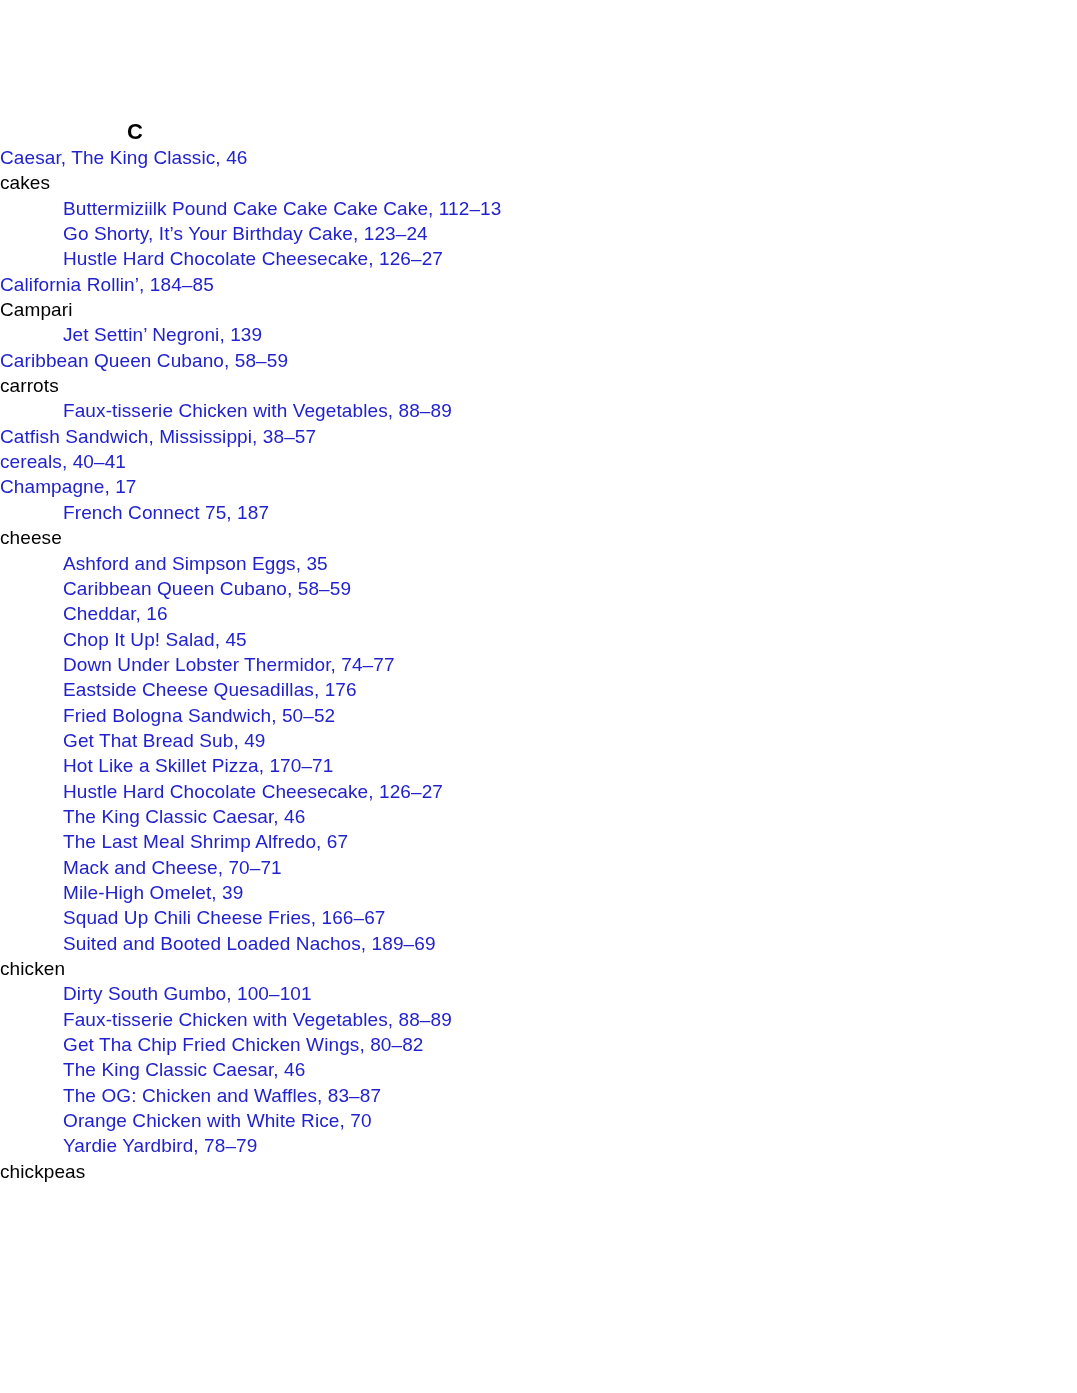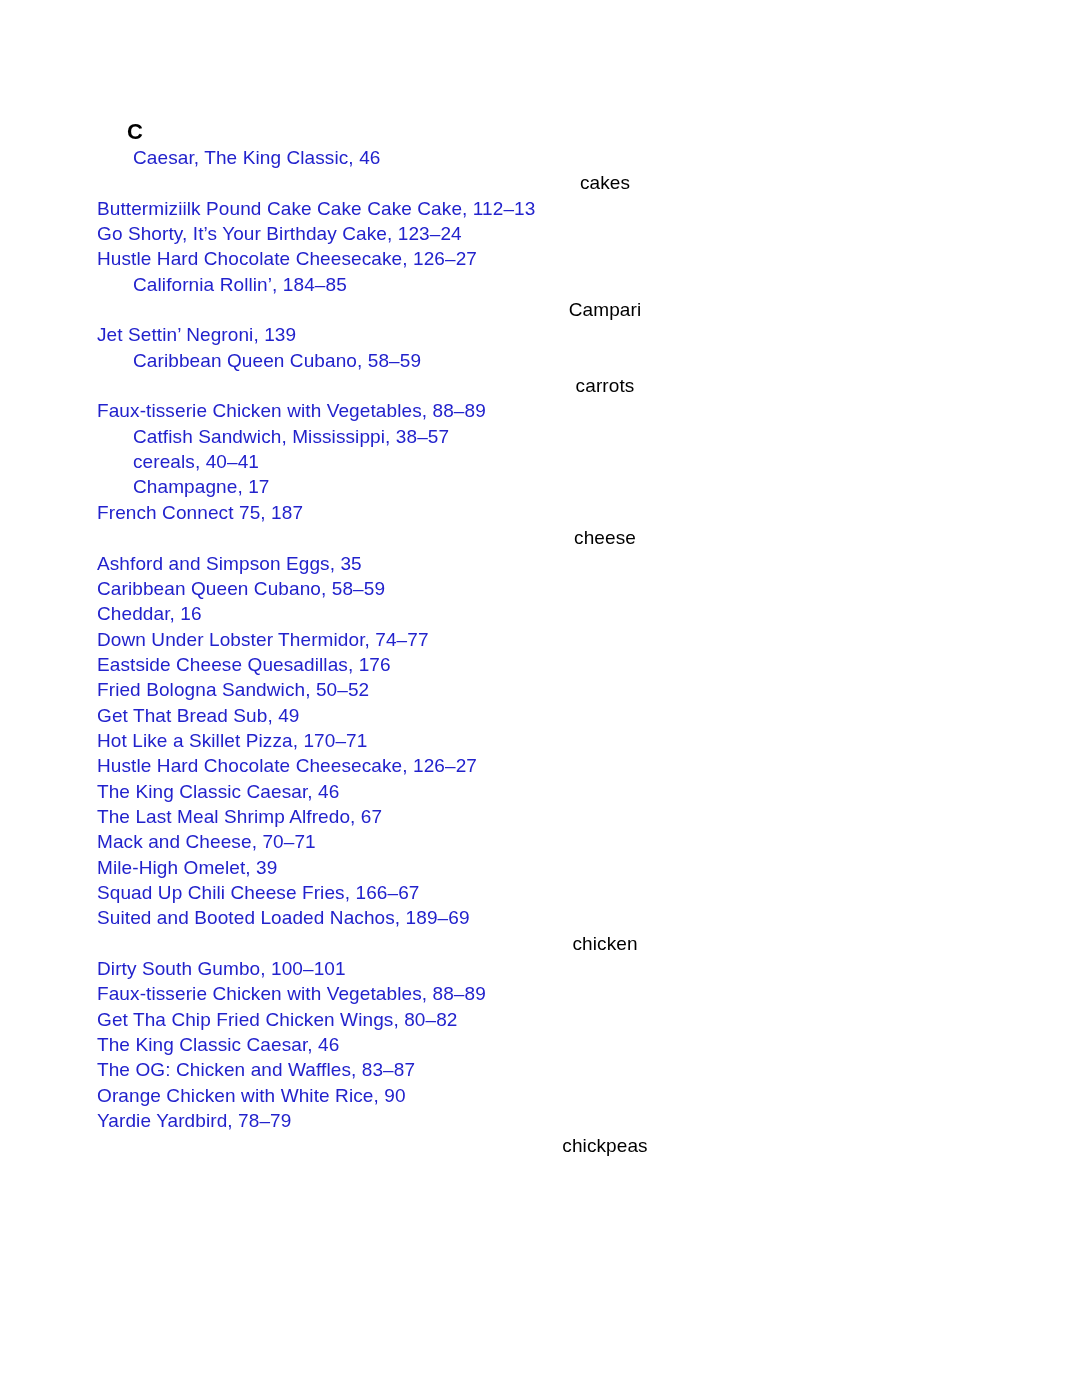--- a/index.html
+++ b/index.html
@@ -24,24 +24,24 @@
     line-height: 27px;
   }
   .entry {
     display: block;
     font-size: 19px;
     line-height: 25.35px;
     text-decoration: none;
     white-space: pre;
     letter-spacing: 0.1px;
   }
-  .entry.level0 { margin-left: 133px; }
-  .entry.level1 { margin-left: 97px; }
+  .entry.level0 { }
+  .entry.level1 { margin-left: 63px; }
   .entry.link  { color: var(--link-color, #2222cc); cursor: pointer; }
-  .entry.plain { color: var(--text-color, #000000); text-align: center; }
+  .entry.plain { color: var(--text-color, #000000); }
 </style>
 </head>
 <body style="--link-color: #2222cc; --text-color: #000000; background: rgb(255, 255, 255);">
 
 <main data-name="index-page">
   <h2 class="letter-heading" data-name="index-letter-heading">C</h2>
   <div data-name="index-entry-list" id="entry-list">
       <a class="entry level0 link" data-name="index-entry-link">Caesar, The King Classic, 46</a>
       <div class="entry level0 plain" data-name="index-category-label">cakes</div>
       <a class="entry level1 link" data-name="index-entry-link">Buttermiziilk Pound Cake Cake Cake Cake, 112–13</a>
@@ -54,35 +54,36 @@
       <div class="entry level0 plain" data-name="index-category-label">carrots</div>
       <a class="entry level1 link" data-name="index-entry-link">Faux-tisserie Chicken with Vegetables, 88–89</a>
       <a class="entry level0 link" data-name="index-entry-link">Catfish Sandwich, Mississippi, 38–57</a>
       <a class="entry level0 link" data-name="index-entry-link">cereals, 40–41</a>
       <a class="entry level0 link" data-name="index-entry-link">Champagne, 17</a>
       <a class="entry level1 link" data-name="index-entry-link">French Connect 75, 187</a>
       <div class="entry level0 plain" data-name="index-category-label">cheese</div>
       <a class="entry level1 link" data-name="index-entry-link">Ashford and Simpson Eggs, 35</a>
       <a class="entry level1 link" data-name="index-entry-link">Caribbean Queen Cubano, 58–59</a>
       <a class="entry level1 link" data-name="index-entry-link">Cheddar, 16</a>
+      <a class="entry level1 link" data-name="index-entry-link">Chop It Up! Salad, 45</a>
       <a class="entry level1 link" data-name="index-entry-link">Down Under Lobster Thermidor, 74–77</a>
       <a class="entry level1 link" data-name="index-entry-link">Eastside Cheese Quesadillas, 176</a>
       <a class="entry level1 link" data-name="index-entry-link">Fried Bologna Sandwich, 50–52</a>
       <a class="entry level1 link" data-name="index-entry-link">Get That Bread Sub, 49</a>
       <a class="entry level1 link" data-name="index-entry-link">Hot Like a Skillet Pizza, 170–71</a>
       <a class="entry level1 link" data-name="index-entry-link">Hustle Hard Chocolate Cheesecake, 126–27</a>
       <a class="entry level1 link" data-name="index-entry-link">The King Classic Caesar, 46</a>
       <a class="entry level1 link" data-name="index-entry-link">The Last Meal Shrimp Alfredo, 67</a>
       <a class="entry level1 link" data-name="index-entry-link">Mack and Cheese, 70–71</a>
       <a class="entry level1 link" data-name="index-entry-link">Mile-High Omelet, 39</a>
       <a class="entry level1 link" data-name="index-entry-link">Squad Up Chili Cheese Fries, 166–67</a>
       <a class="entry level1 link" data-name="index-entry-link">Suited and Booted Loaded Nachos, 189–69</a>
       <div class="entry level0 plain" data-name="index-category-label">chicken</div>
       <a class="entry level1 link" data-name="index-entry-link">Dirty South Gumbo, 100–101</a>
       <a class="entry level1 link" data-name="index-entry-link">Faux-tisserie Chicken with Vegetables, 88–89</a>
       <a class="entry level1 link" data-name="index-entry-link">Get Tha Chip Fried Chicken Wings, 80–82</a>
       <a class="entry level1 link" data-name="index-entry-link">The King Classic Caesar, 46</a>
       <a class="entry level1 link" data-name="index-entry-link">The OG: Chicken and Waffles, 83–87</a>
-      <a class="entry level1 link" data-name="index-entry-link">Orange Chicken with White Rice, 90</a>
+      <a class="entry level1 link" data-name="index-entry-link">Orange Chicken with White Rice, 70</a>
       <a class="entry level1 link" data-name="index-entry-link">Yardie Yardbird, 78–79</a>
       <div class="entry level0 plain" data-name="index-category-label">chickpeas</div>
     </div>
 </main>
 
 </body></html>

